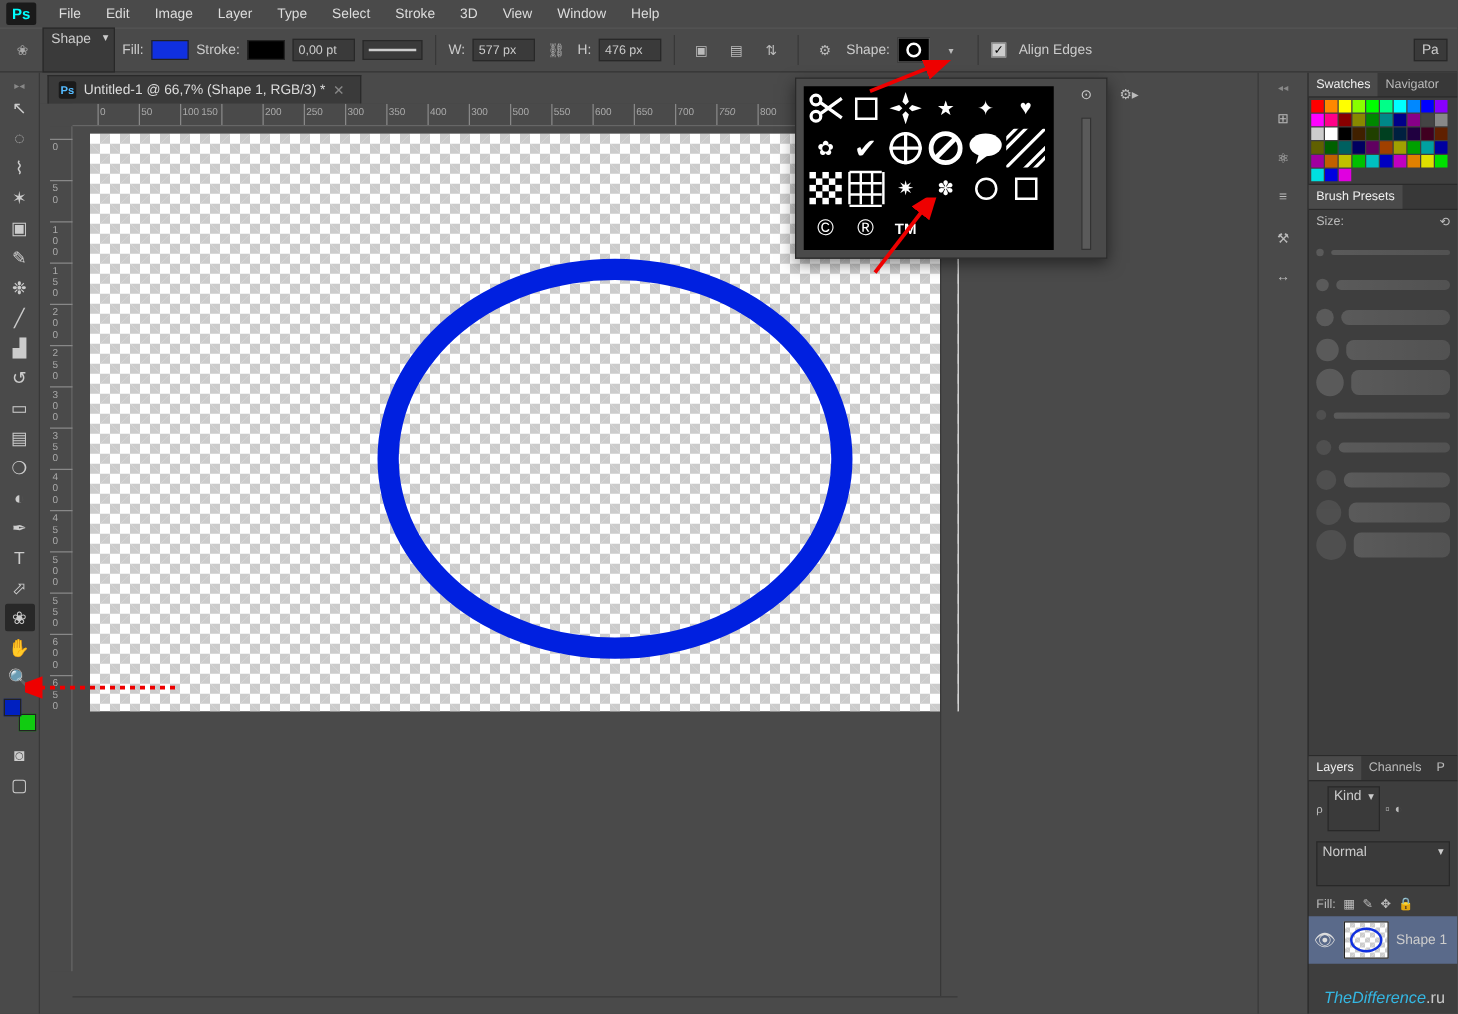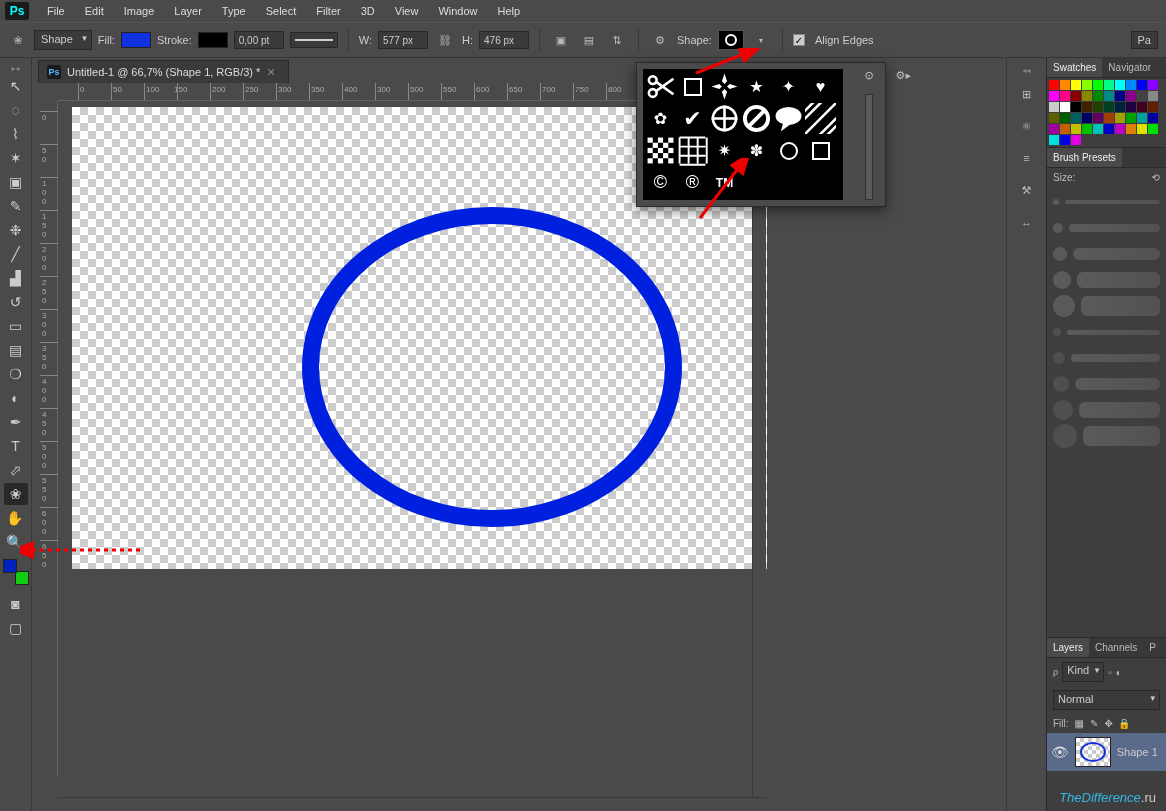--- a/index.html
+++ b/index.html
@@ -2,21 +2,21 @@
 <html><head>
 <meta charset="utf-8">
 <style>
 * { box-sizing: border-box; margin: 0; padding: 0; user-select: none; }
 body { background: #4a4a4a; font-family: Tahoma, Arial, sans-serif; font-size: 11px; color: #ccc; width: 1166px; height: 811px; overflow: hidden; position: relative; }
 .menubar { background: #4a4a4a; height: 22px; display: flex; align-items: center; padding: 0 5px; }
 .menubar .logo { background: #1a1a1a; color: #0ff; font-weight: bold; width: 24px; height: 18px; display: flex; align-items: center; justify-content: center; font-size: 12px; margin-right: 8px; border-radius: 2px;}
 .menubar .mi { color: #ddd; padding: 3px 10px; cursor: default; }
 .optbar { background: #4a4a4a; height: 36px; border-top: 1px solid #555; border-bottom: 1px solid #353535; display: flex; align-items: center; padding: 0 8px; gap: 6px; color: #ccc; position: relative; }
 .optbar .blob { width: 20px; height: 20px; color:#aaa; display:flex; align-items:center; justify-content:center;}
-.opt-select { background: #3a3a3a; border: 1px solid #282828; color: #ccc; padding: 2px 18px 2px 6px; height: 20px; font-size: 11px; position: relative;}
+.opt-select { background: #3a3a3a; border: 1px solid #282828; color: #ccc; padding: 2px 18px 2px 6px; height: 36px; font-size: 11px; position: relative;}
 .opt-select::after{content:"▾"; position:absolute; right:4px; top:2px; font-size:9px;}
 .swatch-btn { width: 30px; height: 16px; border: 1px solid #222; display:inline-block; vertical-align:middle;}
 .fill-sw { background: #1030e0; }
 .stroke-sw { background: #000; }
 .opt-label { font-size: 11px; }
 .opt-input { background: #3a3a3a; border: 1px solid #282828; color: #ccc; width: 50px; height: 18px; padding: 0 4px; font-size: 10px; }
 .linepreview { background:#3a3a3a; border:1px solid #282828; width:48px; height:16px; display:flex; align-items:center; justify-content:center;}
 .linepreview div{width:38px; height:2px; background:#ccc;}
 .sep { width:1px; height:24px; background:#383838; margin:0 4px;}
 .icon-btn { width:22px; height:22px; display:flex; align-items:center; justify-content:center; color:#bbb; cursor:default;}
@@ -86,21 +86,21 @@
 <body>
 
 <div class="menubar">
   <div class="logo">Ps</div>
   <div class="mi">File</div>
   <div class="mi">Edit</div>
   <div class="mi">Image</div>
   <div class="mi">Layer</div>
   <div class="mi">Type</div>
   <div class="mi">Select</div>
-  <div class="mi">Filter</div>
+  <div class="mi">Stroke</div>
   <div class="mi">3D</div>
   <div class="mi">View</div>
   <div class="mi">Window</div>
   <div class="mi">Help</div>
 </div>
 
 <div class="optbar">
   <div class="blob">❀</div>
   <div class="opt-select">Shape</div>
   <span class="opt-label">Fill:</span>
@@ -176,21 +176,21 @@
     </div>
     <div class="doc-wrap">
       <div class="ruler-h" id="rh">
           <div class="tick" style="left: 20px;"></div>
           <div class="lbl" style="left: 22px;">0</div>
           <div class="tick" style="left: 53px;"></div>
           <div class="lbl" style="left: 55px;">50</div>
           <div class="tick" style="left: 86px;"></div>
           <div class="lbl" style="left: 88px;">100</div>
           <div class="tick" style="left: 119px;"></div>
-          <div class="lbl" style="left: 116px;">150</div>
+          <div class="lbl" style="left: 103px;">150</div>
           <div class="tick" style="left: 152px;"></div>
           <div class="lbl" style="left: 154px;">200</div>
           <div class="tick" style="left: 185px;"></div>
           <div class="lbl" style="left: 187px;">250</div>
           <div class="tick" style="left: 218px;"></div>
           <div class="lbl" style="left: 220px;">300</div>
           <div class="tick" style="left: 251px;"></div>
           <div class="lbl" style="left: 253px;">350</div>
           <div class="tick" style="left: 284px;"></div>
           <div class="lbl" style="left: 286px;">400</div>

